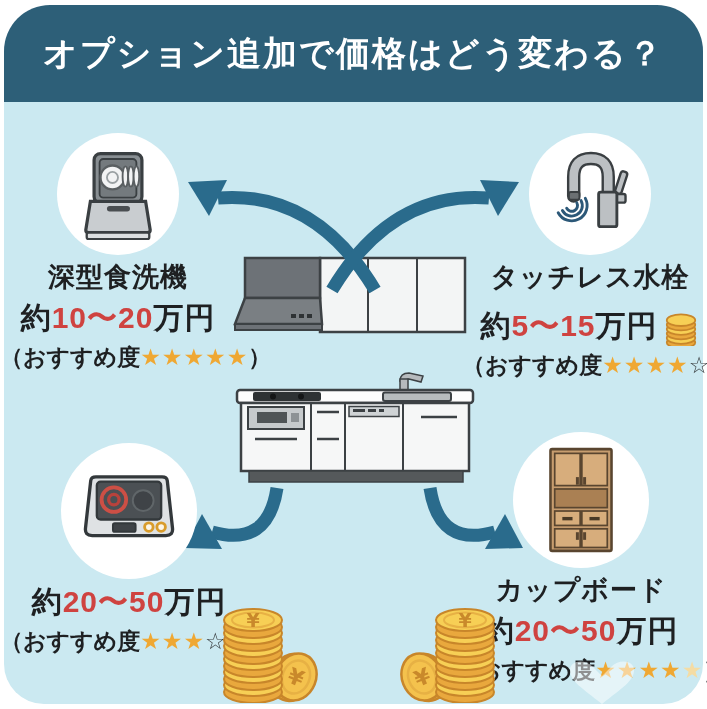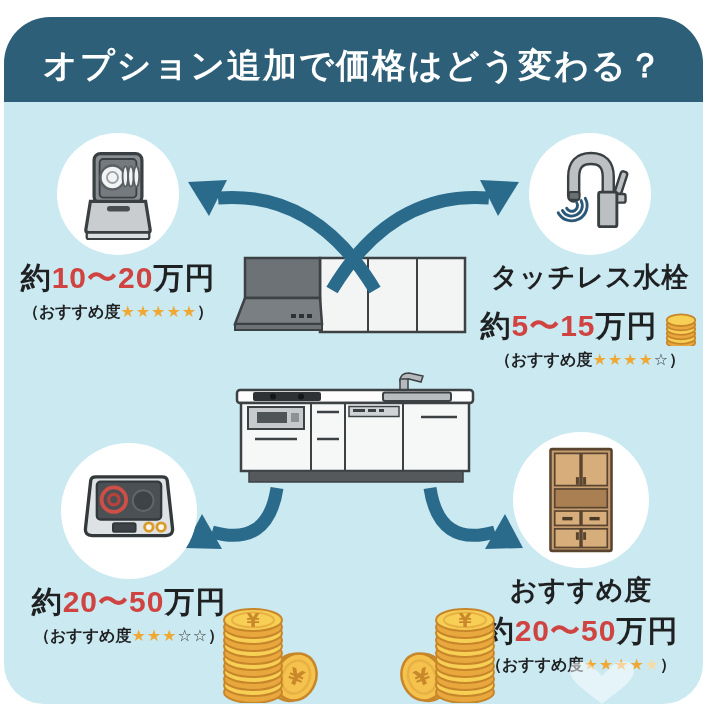--- a/index.html
+++ b/index.html
@@ -3,21 +3,21 @@
 <meta charset="utf-8">
 <style>
   html,body{margin:0;padding:0;background:#ffffff;}
   .poster{
     position:relative;width:707px;height:709px;margin:0 auto;overflow:hidden;
     background:#ffffff;
     font-family:"Liberation Sans","DejaVu Sans",sans-serif;
     color:var(--text,#1e2022);
   }
   .banner{
-    position:absolute;left:4px;top:17px;width:699px;height:97px;
+    position:absolute;left:4px;top:5px;width:699px;height:97px;
     background:var(--banner_bg,#2d5f78);
     border-radius:46px 46px 0 0;
     display:flex;align-items:center;justify-content:center;
   }
   .banner-title{
     color:var(--title_text,#ffffff);font-size:34px;font-weight:700;letter-spacing:2px;
   }
   .content-bg{
     position:absolute;left:4px;top:102px;width:699px;height:602px;
     background:var(--content_bg,#cbe9f1);
@@ -30,21 +30,21 @@
   }
   .opt-tl{left:0;top:133px;width:236px;}
   .opt-tr{left:462px;top:133px;width:256px;}
   .opt-bl{left:0;top:443px;width:258px;}
   .opt-br{left:455px;top:432px;width:252px;}
   .opt-tl .circle,.opt-tr .circle{width:122px;height:122px;}
   .opt-bl .circle,.opt-br .circle{width:136px;height:136px;}
   .opt-name{font-size:27px;font-weight:700;margin-top:4px;letter-spacing:1px;}
   .opt-price{font-size:30px;font-weight:700;margin-top:3px;letter-spacing:1px;white-space:nowrap;}
   .opt-price .red{color:var(--price,#cf4340);}
-  .opt-rating{font-size:16px;font-weight:700;margin-top:3px;white-space:nowrap;}
+  .opt-rating{font-size:23px;font-weight:700;margin-top:3px;white-space:nowrap;}
   .star-filled{color:var(--star,#efa833);letter-spacing:1px;}
   .star-empty{color:var(--star_empty,#3b4043);letter-spacing:1px;}
   .star-faded{color:var(--star_faded,#f4dca4);letter-spacing:1px;}
   .coin-inline{display:inline-block;vertical-align:-10px;margin-left:4px;}
   .abs{position:absolute;}
   svg{display:block;}
   .swoosh{position:absolute;left:566px;top:660px;opacity:.5;}
 </style>
 </head>
 <body>
@@ -120,20 +120,21 @@
         <circle cx="44" cy="32" r="13" fill="#f2f3f4" stroke="#5a5f62" stroke-width="2.5"></circle>
         <circle cx="44" cy="32" r="6" fill="none" stroke="#9aa0a3" stroke-width="2"></circle>
         <ellipse cx="58" cy="31" rx="3" ry="11" fill="#f2f3f4" stroke="#5a5f62" stroke-width="2"></ellipse>
         <ellipse cx="64" cy="31" rx="3" ry="11" fill="#f2f3f4" stroke="#5a5f62" stroke-width="2"></ellipse>
         <ellipse cx="70" cy="31" rx="3" ry="11" fill="#f2f3f4" stroke="#5a5f62" stroke-width="2"></ellipse>
         <path d="M20,58 L80,58 L85,89 Q85,92 82,92 L18,92 Q15,92 15,89 Z" fill="#c9cdd0" stroke="#3a3f42" stroke-width="3.5"></path>
         <rect x="38" y="63" width="25" height="6" rx="3" fill="#4a4e51"></rect>
         <rect x="16" y="92" width="68" height="7" rx="2" fill="#dcdfe1" stroke="#3a3f42" stroke-width="2.5"></rect>
       </svg>
     </div>
+    <div class="opt-name">深型食洗機</div>
     <div class="opt-price"><span>約</span><span class="red">10〜20</span><span>万円</span></div>
     <div class="opt-rating"><span>（おすすめ度</span><span class="star-filled">★★★★★</span><span class="star-empty"></span><span class="star-faded"></span><span>）</span></div>
   </div>
 
   <div class="opt opt-tr">
     <div class="circle">
       <svg width="96" height="96" viewBox="0 0 100 100">
         <path d="M33,52 L33,32 Q33,13 51,13 Q69,13 69,32 L69,50" fill="none" stroke="#3a3f42" stroke-width="14" stroke-linecap="round"></path>
         <path d="M33,52 L33,32 Q33,13 51,13 Q69,13 69,32 L69,50" fill="none" stroke="#bcc0c3" stroke-width="9" stroke-linecap="round"></path>
         <rect x="28" y="48" width="11" height="8" rx="2" fill="#6b7073" stroke="#3a3f42" stroke-width="2"></rect>
@@ -213,21 +214,21 @@
         <rect x="15" y="79" width="30" height="17" fill="#d7ad7c" stroke="#59452f" stroke-width="2"></rect>
         <rect x="47" y="79" width="30" height="17" fill="#d7ad7c" stroke="#59452f" stroke-width="2"></rect>
         <rect x="24" y="86" width="12" height="4" fill="#4a3a26"></rect>
         <rect x="56" y="86" width="12" height="4" fill="#4a3a26"></rect>
         <rect x="15" y="100" width="30" height="22" fill="#d7ad7c" stroke="#59452f" stroke-width="2"></rect>
         <rect x="47" y="100" width="30" height="22" fill="#d7ad7c" stroke="#59452f" stroke-width="2"></rect>
         <rect x="40" y="104" width="3.5" height="9" fill="#59452f"></rect>
         <rect x="48.5" y="104" width="3.5" height="9" fill="#59452f"></rect>
       </svg>
     </div>
-    <div class="opt-name">おすすめ度</div>
+    <div class="opt-name">カップボード</div>
     <div class="opt-price"><span>約</span><span class="red">20〜50</span><span>万円</span></div>
     <div class="opt-rating"><span>（おすすめ度</span><span class="star-filled">★★★★</span><span class="star-empty"></span><span class="star-faded">★</span><span>）</span></div>
   </div>
 
   <svg class="abs" style="left:398px;top:585px;" width="105" height="118" viewBox="0 0 105 118">
     <g transform="rotate(-22 24 92)">
       <ellipse cx="28" cy="94" rx="20" ry="24" fill="#e9a83d" stroke="#c8862a" stroke-width="2.5"></ellipse>
       <ellipse cx="24" cy="92" rx="20" ry="24" fill="#f4c24d" stroke="#c8862a" stroke-width="2.5"></ellipse>
       <ellipse cx="24" cy="92" rx="13.5" ry="17" fill="none" stroke="#e7b144" stroke-width="2.5"></ellipse>
       <text x="24" y="100" font-size="22" font-weight="bold" fill="#c9892b" text-anchor="middle" font-family="DejaVu Sans, sans-serif">¥</text>

